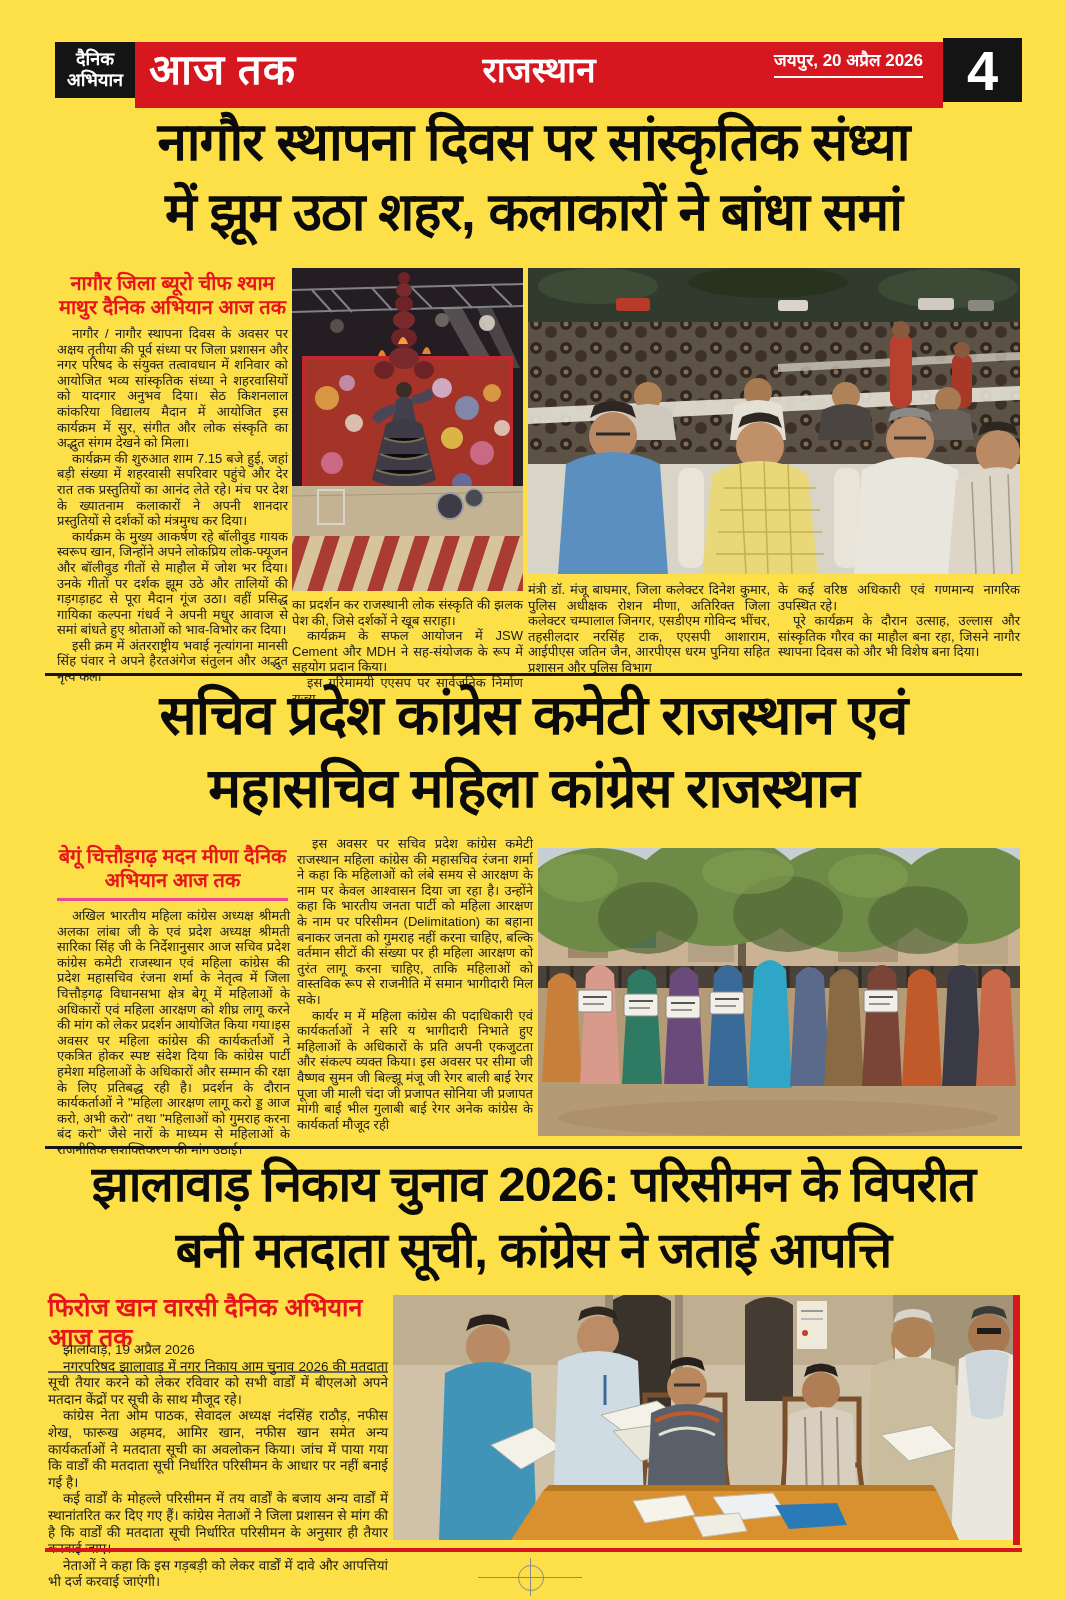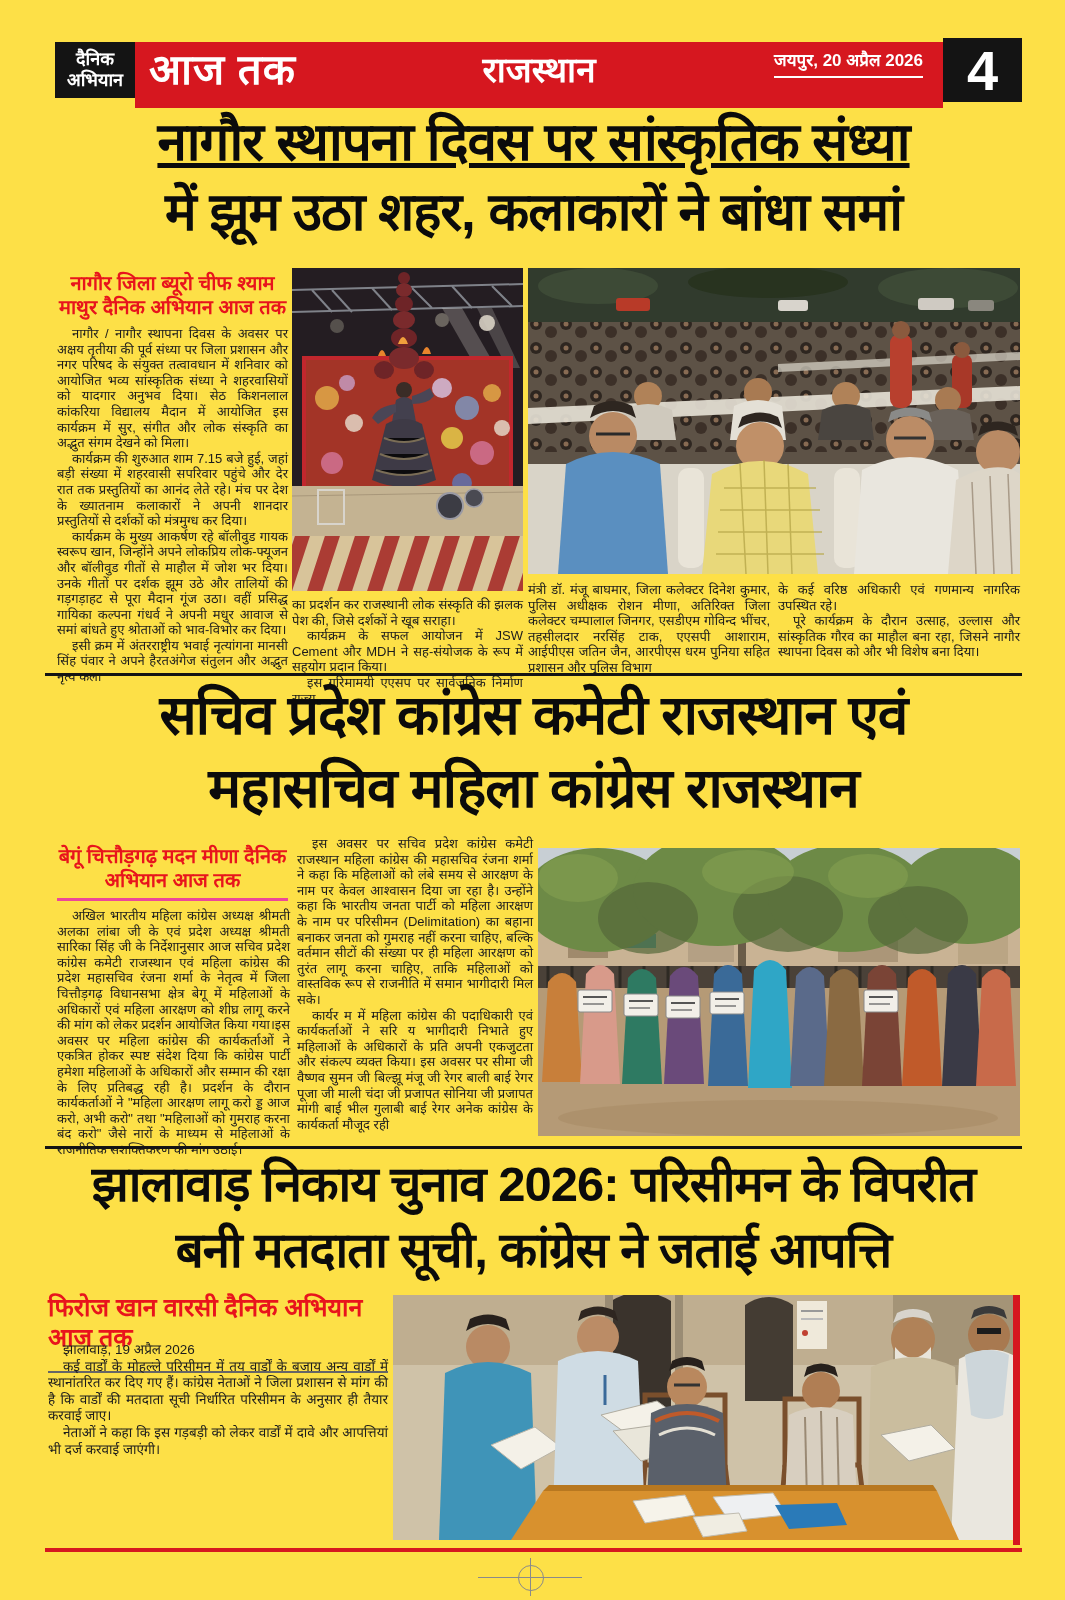--- a/index.html
+++ b/index.html
@@ -62,21 +62,21 @@
   </div>
   <div class="abs red-bar">
     <div class="masthead">आज तक</div>
     <div class="edition">राजस्थान</div>
     <div class="dateline">जयपुर, 20 अप्रैल 2026</div>
   </div>
   <div class="abs pagenum-box">
     <span>4</span>
   </div>
 
-  <div class="abs headline hl-a1" style="top:112px;text-decoration:underline;">नागौर स्थापना दिवस पर सांस्कृतिक संध्या</div>
+  <div class="abs headline hl-a1" style="top:112px;">नागौर स्थापना दिवस पर सांस्कृतिक संध्या</div>
   <div class="abs headline hl-a1" style="top:182px;">में झूम उठा शहर, कलाकारों ने बांधा समां</div>
 
   <div class="abs byline" style="left:57px;top:271px;width:231px;">
     <div>नागौर जिला ब्यूरो चीफ श्याम</div>
     <div>माथुर दैनिक अभियान आज तक</div>
   </div>
 
   <div class="abs body-col" style="left:57px;top:326px;width:231px;height:344px;">
     <p>नागौर / नागौर स्थापना दिवस के अवसर पर अक्षय तृतीया की पूर्व संध्या पर जिला प्रशासन और नगर परिषद के संयुक्त तत्वावधान में शनिवार को आयोजित भव्य सांस्कृतिक संध्या ने शहरवासियों को यादगार अनुभव दिया। सेठ किशनलाल कांकरिया विद्यालय मैदान में आयोजित इस कार्यक्रम में सुर, संगीत और लोक संस्कृति का अद्भुत संगम देखने को मिला।</p>
     <p>कार्यक्रम की शुरुआत शाम 7.15 बजे हुई, जहां बड़ी संख्या में शहरवासी सपरिवार पहुंचे और देर रात तक प्रस्तुतियों का आनंद लेते रहे। मंच पर देश के ख्यातनाम कलाकारों ने अपनी शानदार प्रस्तुतियों से दर्शकों को मंत्रमुग्ध कर दिया।</p>
@@ -395,20 +395,22 @@
 
   <div class="abs sep-black" style="left:45px;top:1146px;width:977px;"></div>
 
   <div class="abs headline hl-a3" style="top:1156px;">झालावाड़ निकाय चुनाव 2026: परिसीमन के विपरीत</div>
   <div class="abs headline hl-a3" style="top:1222px;">बनी मतदाता सूची, कांग्रेस ने जताई आपत्ति</div>
 
   <div class="abs byline-left" style="left:48px;top:1292px;width:340px;">फिरोज खान वारसी दैनिक अभियान आज तक</div>
 
   <div class="abs body-col body-col-lg" style="left:48px;top:1342px;width:340px;">
     <p>झालावाड़, 19 अप्रैल 2026</p>
+    <p>नगरपरिषद झालावाड़ में नगर निकाय आम चुनाव 2026 की मतदाता सूची तैयार करने को लेकर रविवार को सभी वार्डों में बीएलओ अपने मतदान केंद्रों पर सूची के साथ मौजूद रहे।</p>
+    <p>कांग्रेस नेता ओम पाठक, सेवादल अध्यक्ष नंदसिंह राठौड़, नफीस शेख, फारूख अहमद, आमिर खान, नफीस खान समेत अन्य कार्यकर्ताओं ने मतदाता सूची का अवलोकन किया। जांच में पाया गया कि वार्डों की मतदाता सूची निर्धारित परिसीमन के आधार पर नहीं बनाई गई है।</p>
     <p>कई वार्डों के मोहल्ले परिसीमन में तय वार्डों के बजाय अन्य वार्डों में स्थानांतरित कर दिए गए हैं। कांग्रेस नेताओं ने जिला प्रशासन से मांग की है कि वार्डों की मतदाता सूची निर्धारित परिसीमन के अनुसार ही तैयार करवाई जाए।</p>
     <p>नेताओं ने कहा कि इस गड़बड़ी को लेकर वार्डों में दावे और आपत्तियां भी दर्ज करवाई जाएंगी।</p>
   </div>
 
   <div class="abs photo" style="left:393px;top:1295px;width:620px;height:245px;">
     <svg width="620" height="245" viewBox="0 0 620 245" xmlns="http://www.w3.org/2000/svg">
       <rect width="620" height="245" fill="#cfc2a8"></rect>
       <rect x="0" y="0" width="620" height="70" fill="#bfae90"></rect>
       <path d="M218,6 q30,-18 60,0 l0,110 -60,0 z" fill="#3a332c"></path>
       <rect x="212" y="0" width="8" height="120" fill="#9a8c74"></rect>

